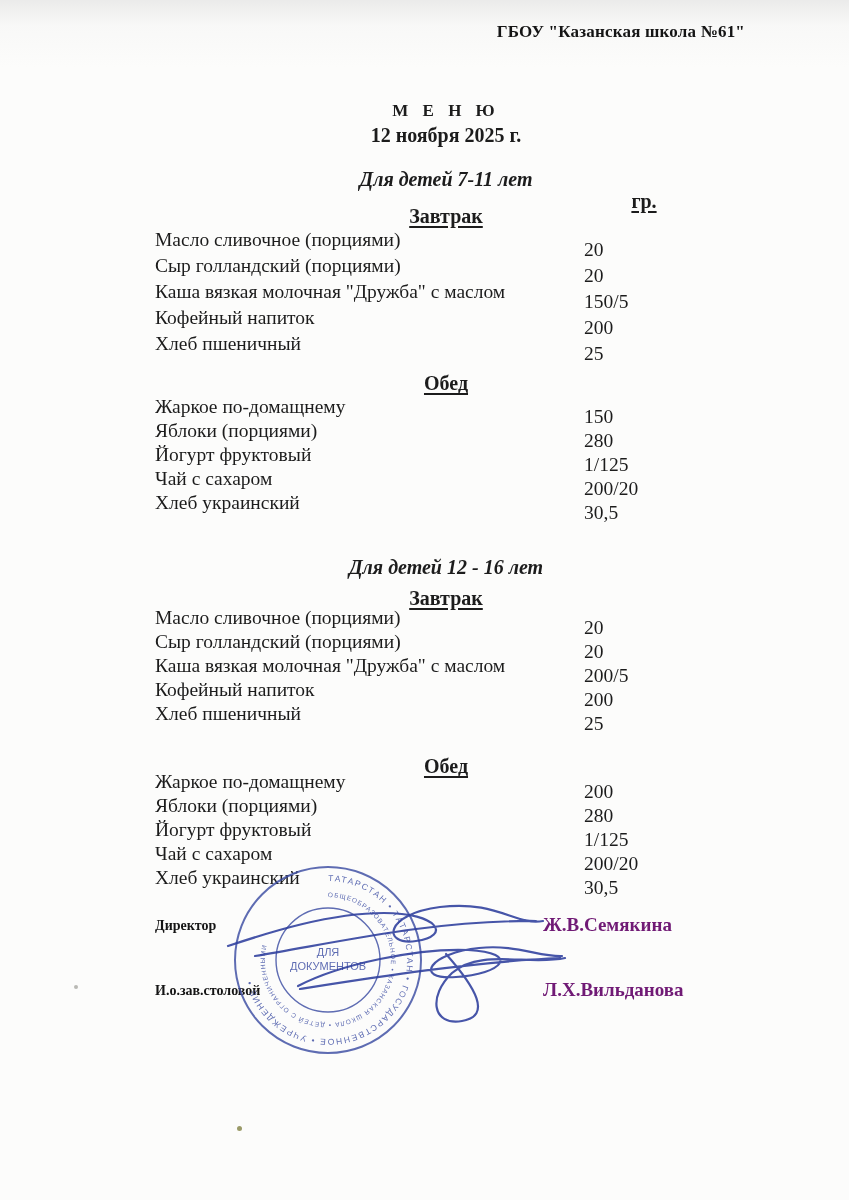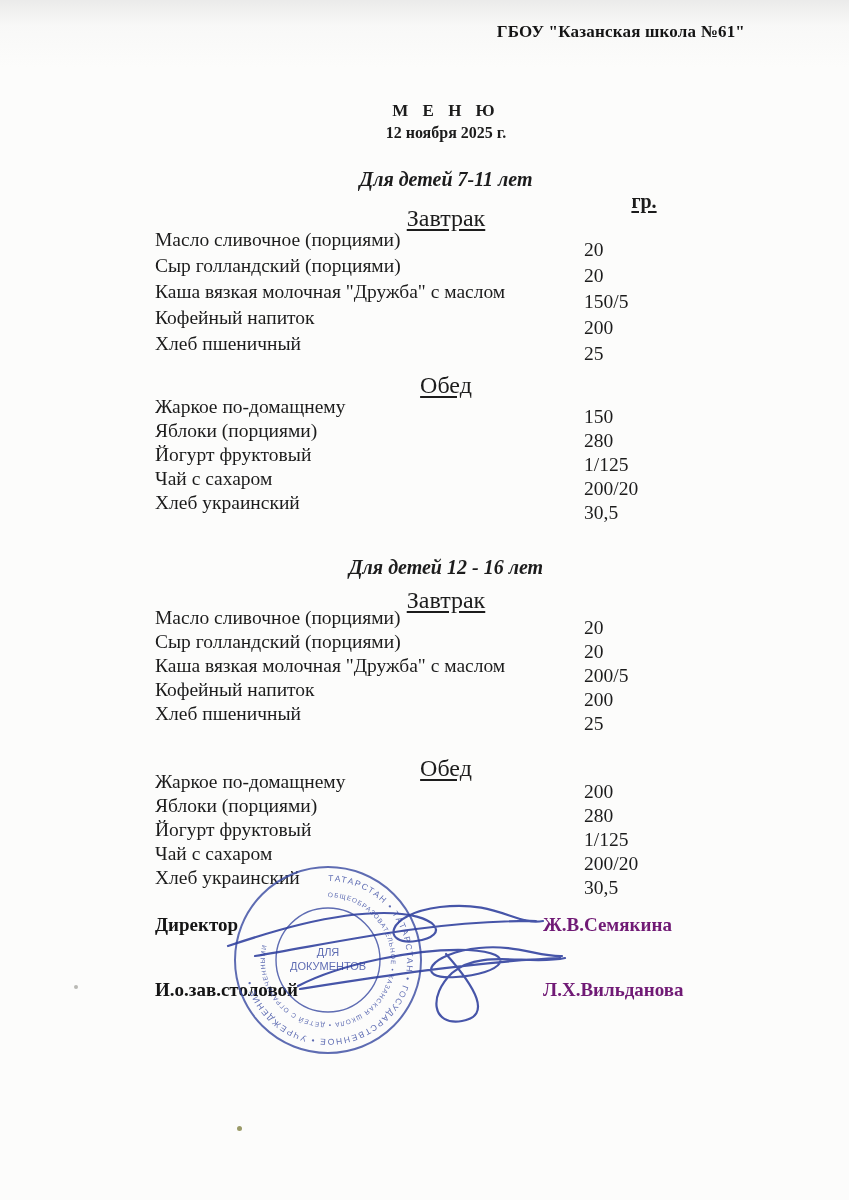--- a/index.html
+++ b/index.html
@@ -16,46 +16,46 @@
     position:absolute;top:0;left:0;right:0;height:90px;
     background:linear-gradient(180deg,rgba(190,190,190,.28) 0%,rgba(220,220,220,.12) 28%,rgba(255,255,255,0) 75%);
     pointer-events:none;
   }
   .org-header{
     position:absolute;top:22px;right:104px;
     font-weight:bold;font-size:17px;letter-spacing:.2px;color:#151515;
   }
   .center-block{position:absolute;left:0;width:800px;text-align:center;padding-left:46px;}
   .menu-title{top:101px;font-weight:bold;font-size:17px;letter-spacing:5px;}
-  .menu-date{top:124px;font-weight:bold;font-size:16px;}
+  .menu-date{top:124px;font-weight:bold;font-size:20px;}
   .age-title{font-weight:bold;font-style:italic;font-size:20px;text-align:center;}
   .age-1{top:168px;}
   .age-2{top:556px;}
-  .meal-head{font-weight:normal;font-size:24px;}
+  .meal-head{font-weight:bold;font-size:20px;}
   .meal-head .u{text-decoration:underline;text-underline-offset:3px;}
   .mh-breakfast-1{top:205px;}
   .mh-lunch-1{top:372px;}
   .mh-breakfast-2{top:587px;}
   .mh-lunch-2{top:755px;}
   .gr-header{
     position:absolute;left:584px;width:120px;top:190px;text-align:center;
     font-weight:bold;font-size:20px;
   }
   .gr-header .u{text-decoration:underline;text-underline-offset:3px;}
   .meal-block{position:absolute;left:155px;width:560px;}
   .mb-breakfast-1{top:227px;}
   .mb-lunch-1{top:395px;}
   .mb-breakfast-2{top:606px;}
   .mb-lunch-2{top:770px;}
   .mrow{position:relative;height:26px;line-height:26px;font-size:19.5px;}
   .mrow.h24{height:24px;line-height:24px;}
   .dish{display:inline-block;white-space:nowrap;}
   .val{position:absolute;left:429px;width:120px;text-align:left;top:10px;}
   .sig-row{position:absolute;left:155px;width:560px;height:26px;line-height:26px;}
-  .sig-role{font-weight:bold;font-size:19px;color:#151515;}
+  .sig-role{font-weight:bold;font-size:14px;color:#151515;}
   .sig-name{position:absolute;left:388px;top:0;font-weight:bold;font-size:19px;color:#701a75;white-space:nowrap;}
   .sig-director{top:912px;}
   .sig-deputy{top:949px;margin-top:28px;}
   .stamp-wrap{position:absolute;left:228px;top:860px;width:200px;height:200px;opacity:.82;}
   .ink-overlay{position:absolute;left:0;top:0;pointer-events:none;}
   .speck{position:absolute;border-radius:50%;}
   .speck-1{left:74px;top:985px;width:4px;height:4px;background:#b9b9b4;}
   .speck-2{left:237px;top:1126px;width:5px;height:5px;background:#9a9a68;}
 </style>
 </head>

